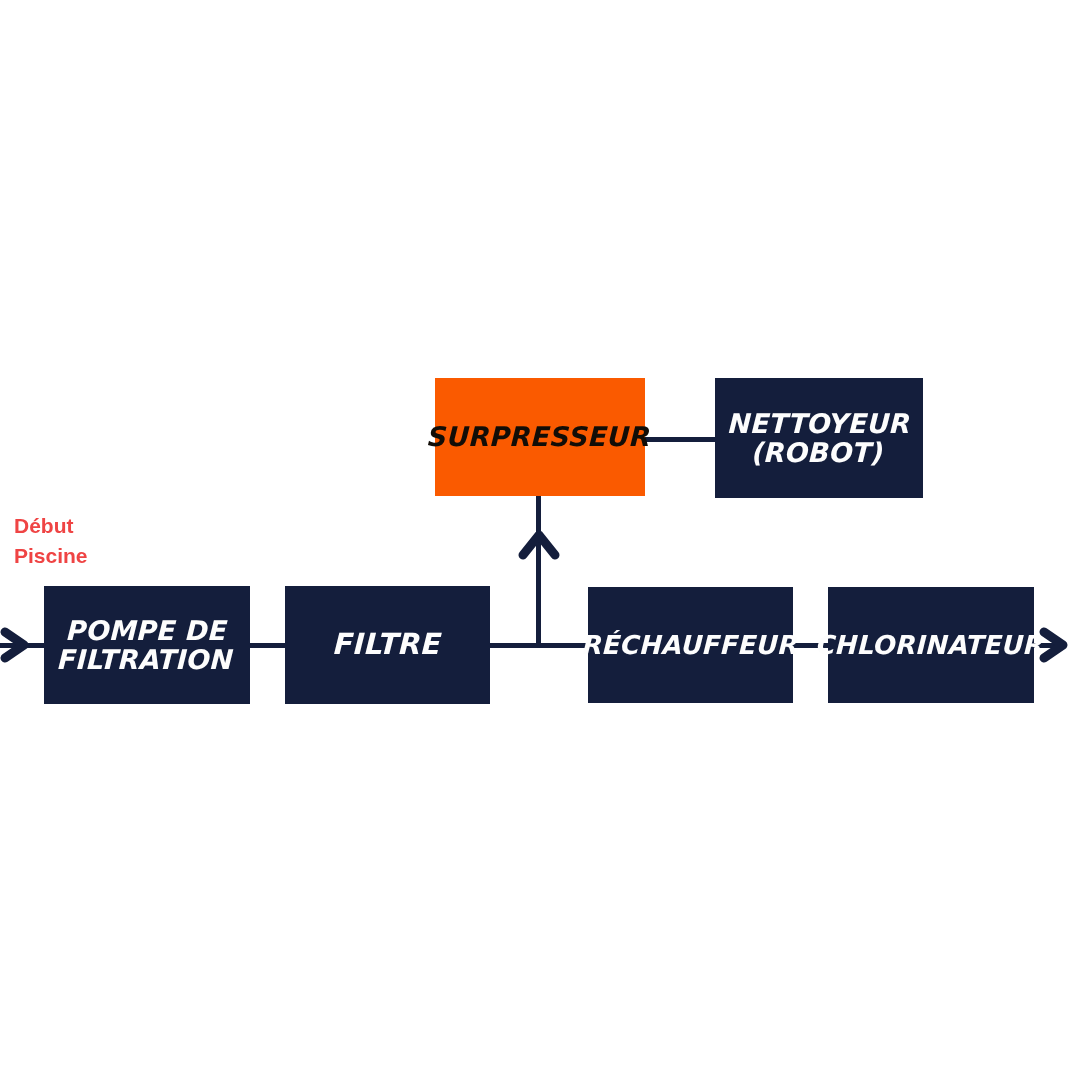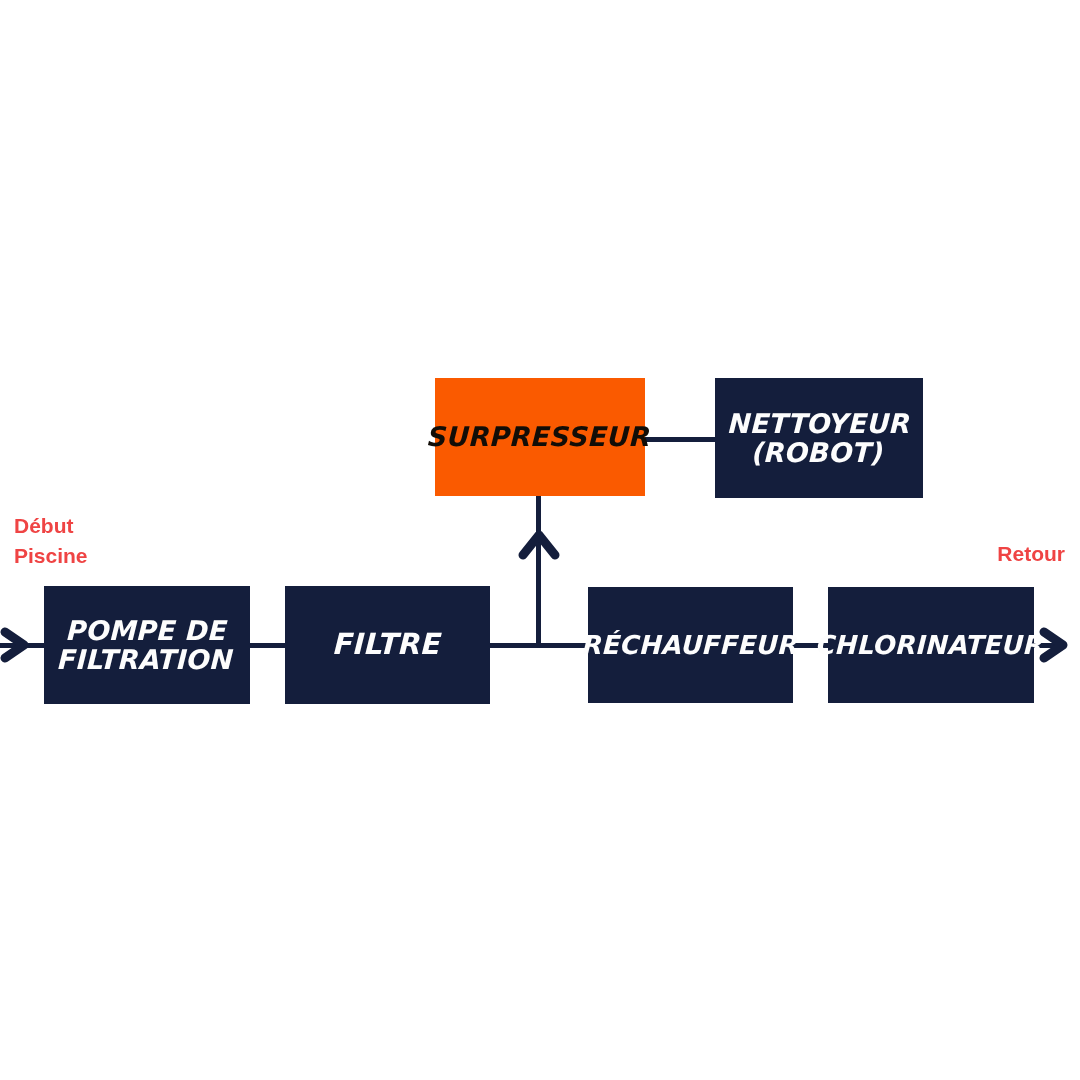--- a/index.html
+++ b/index.html
@@ -125,15 +125,14 @@
     <span class="node-label label-light" style="font-size:26px;">RÉCHAUFFEUR</span>
   </div>
 
   <div class="node node-navy" style="left:828px; top:587px; width:206px; height:116px;">
     <span class="node-label label-light" style="font-size:26px;">CHLORINATEUR</span>
   </div>
 
   <div class="caption" style="left:14px; top:511px; text-align:left;">Début
 Piscine</div>
 
-  <div class="caption" style="left:905px; top:539px; width:160px; text-align:right;">Retour</div>
 
 </div>
 
 </body></html>

